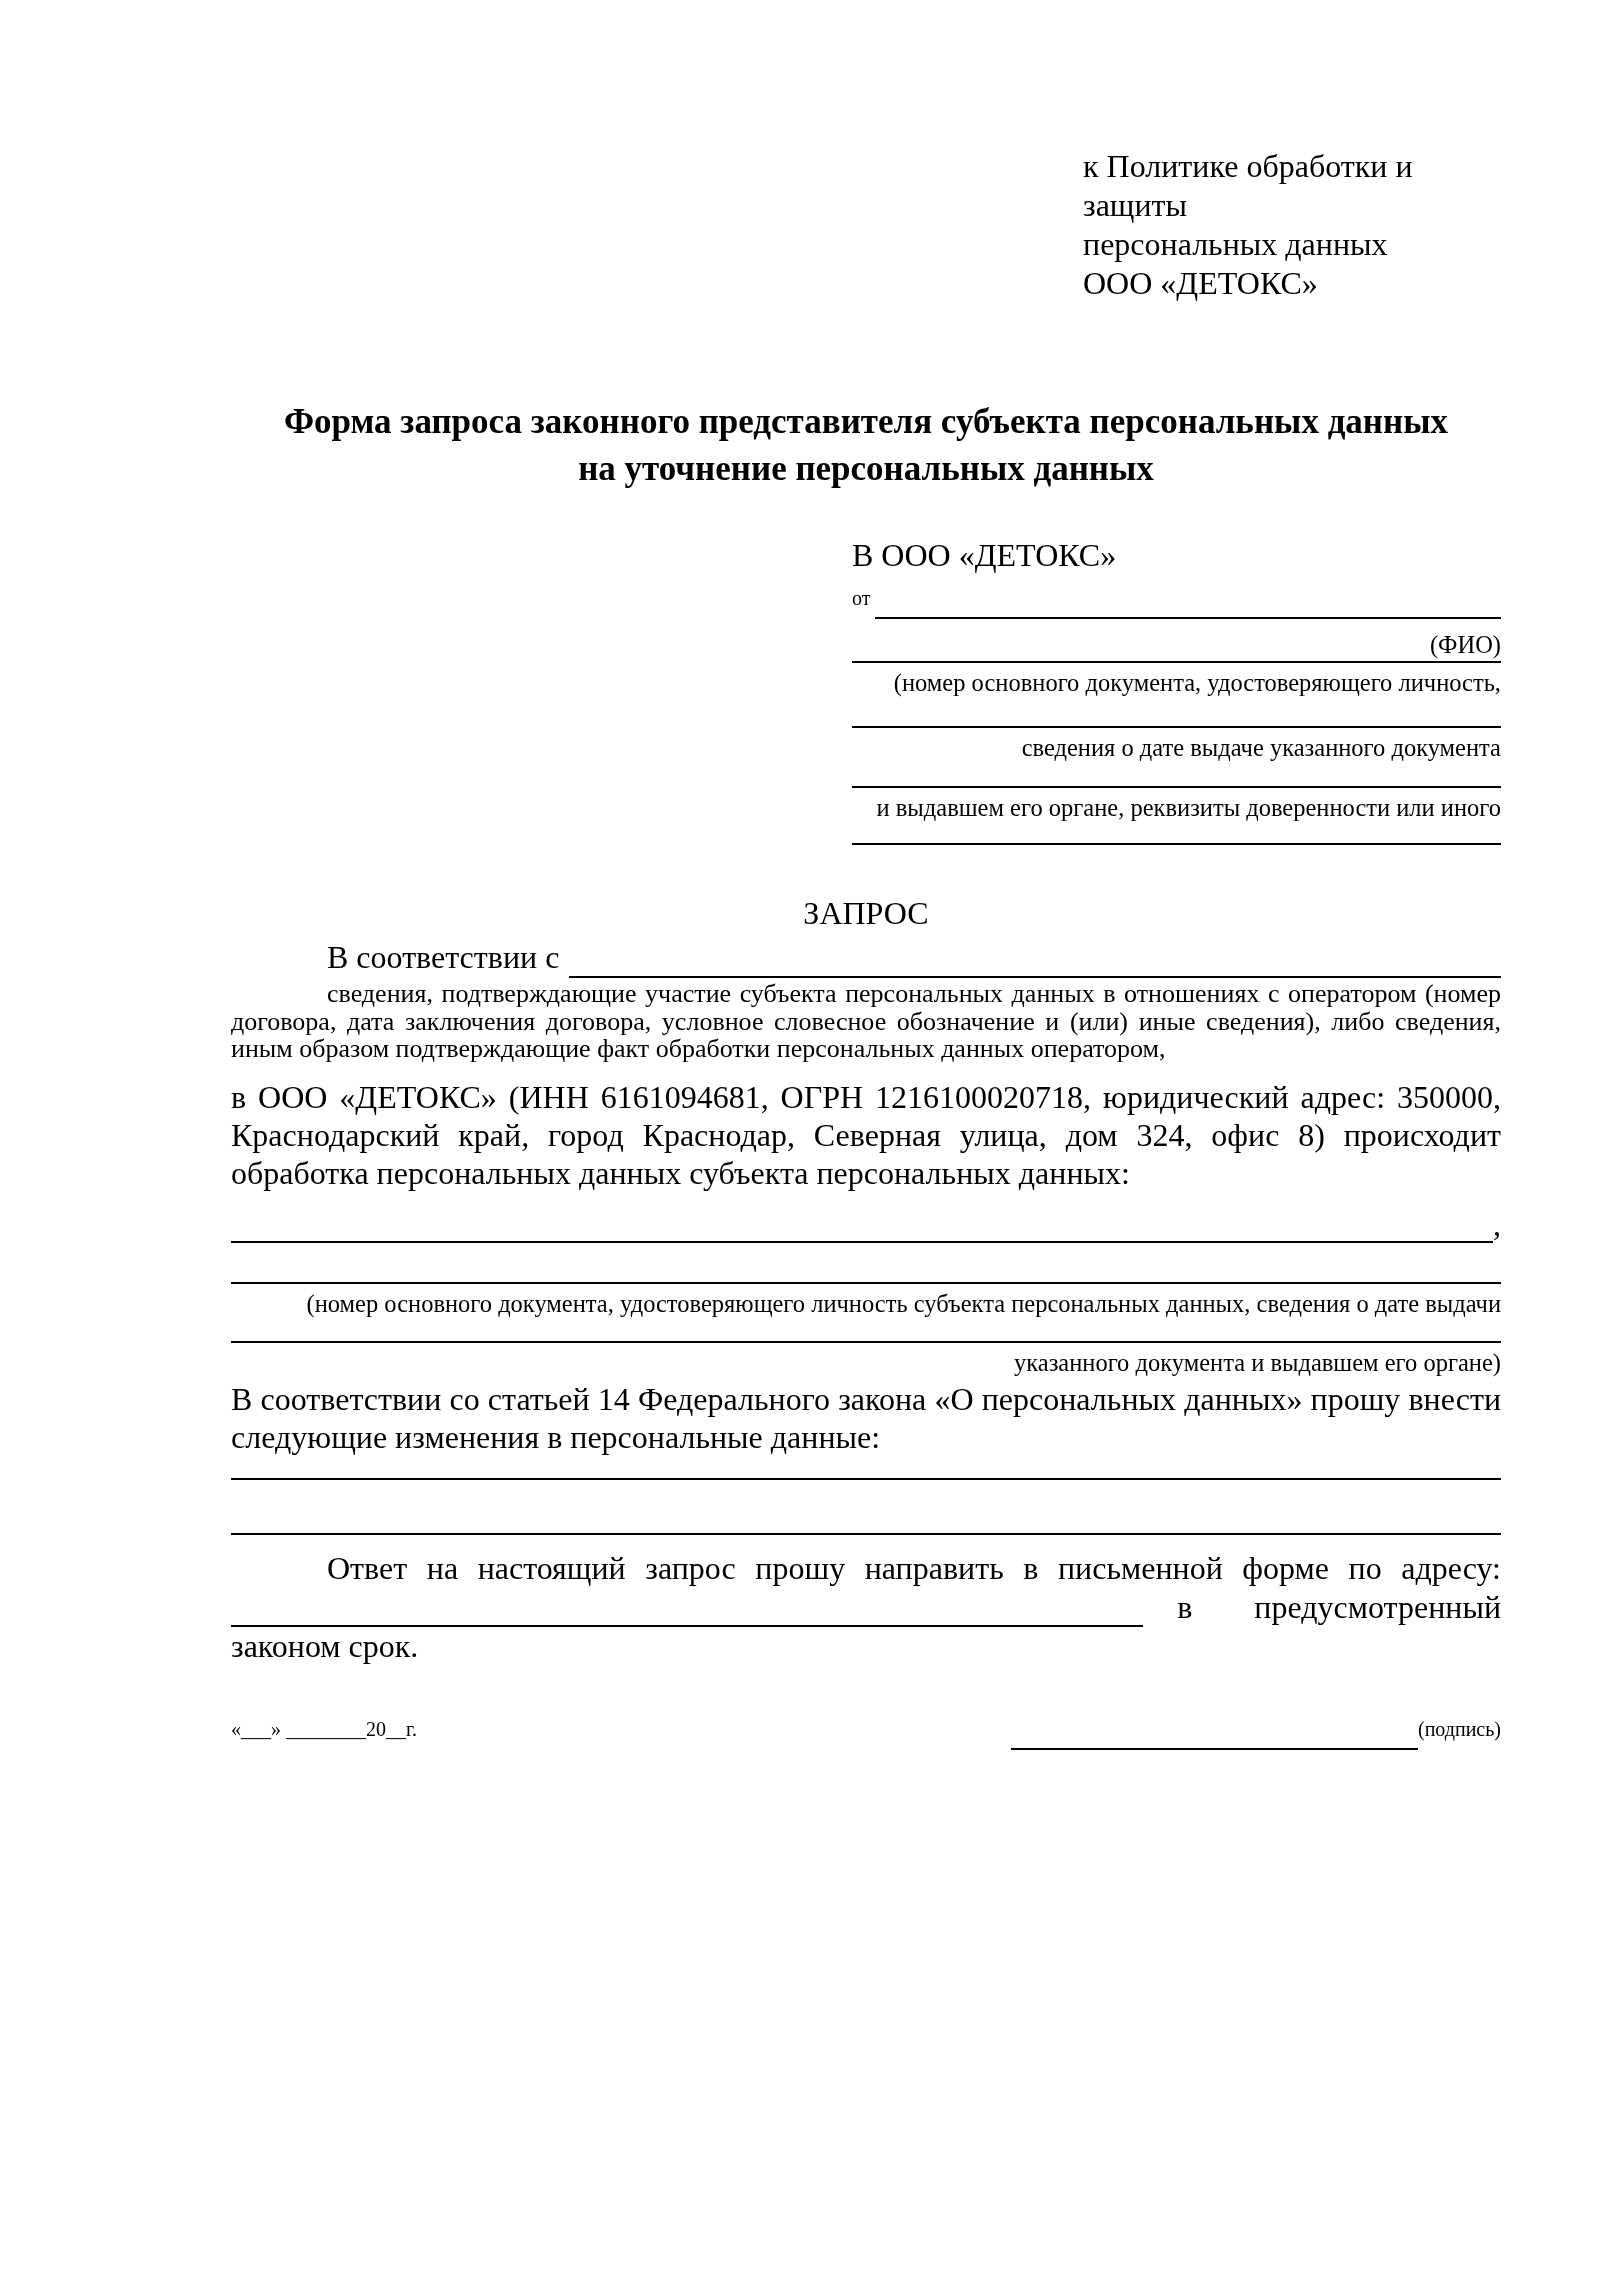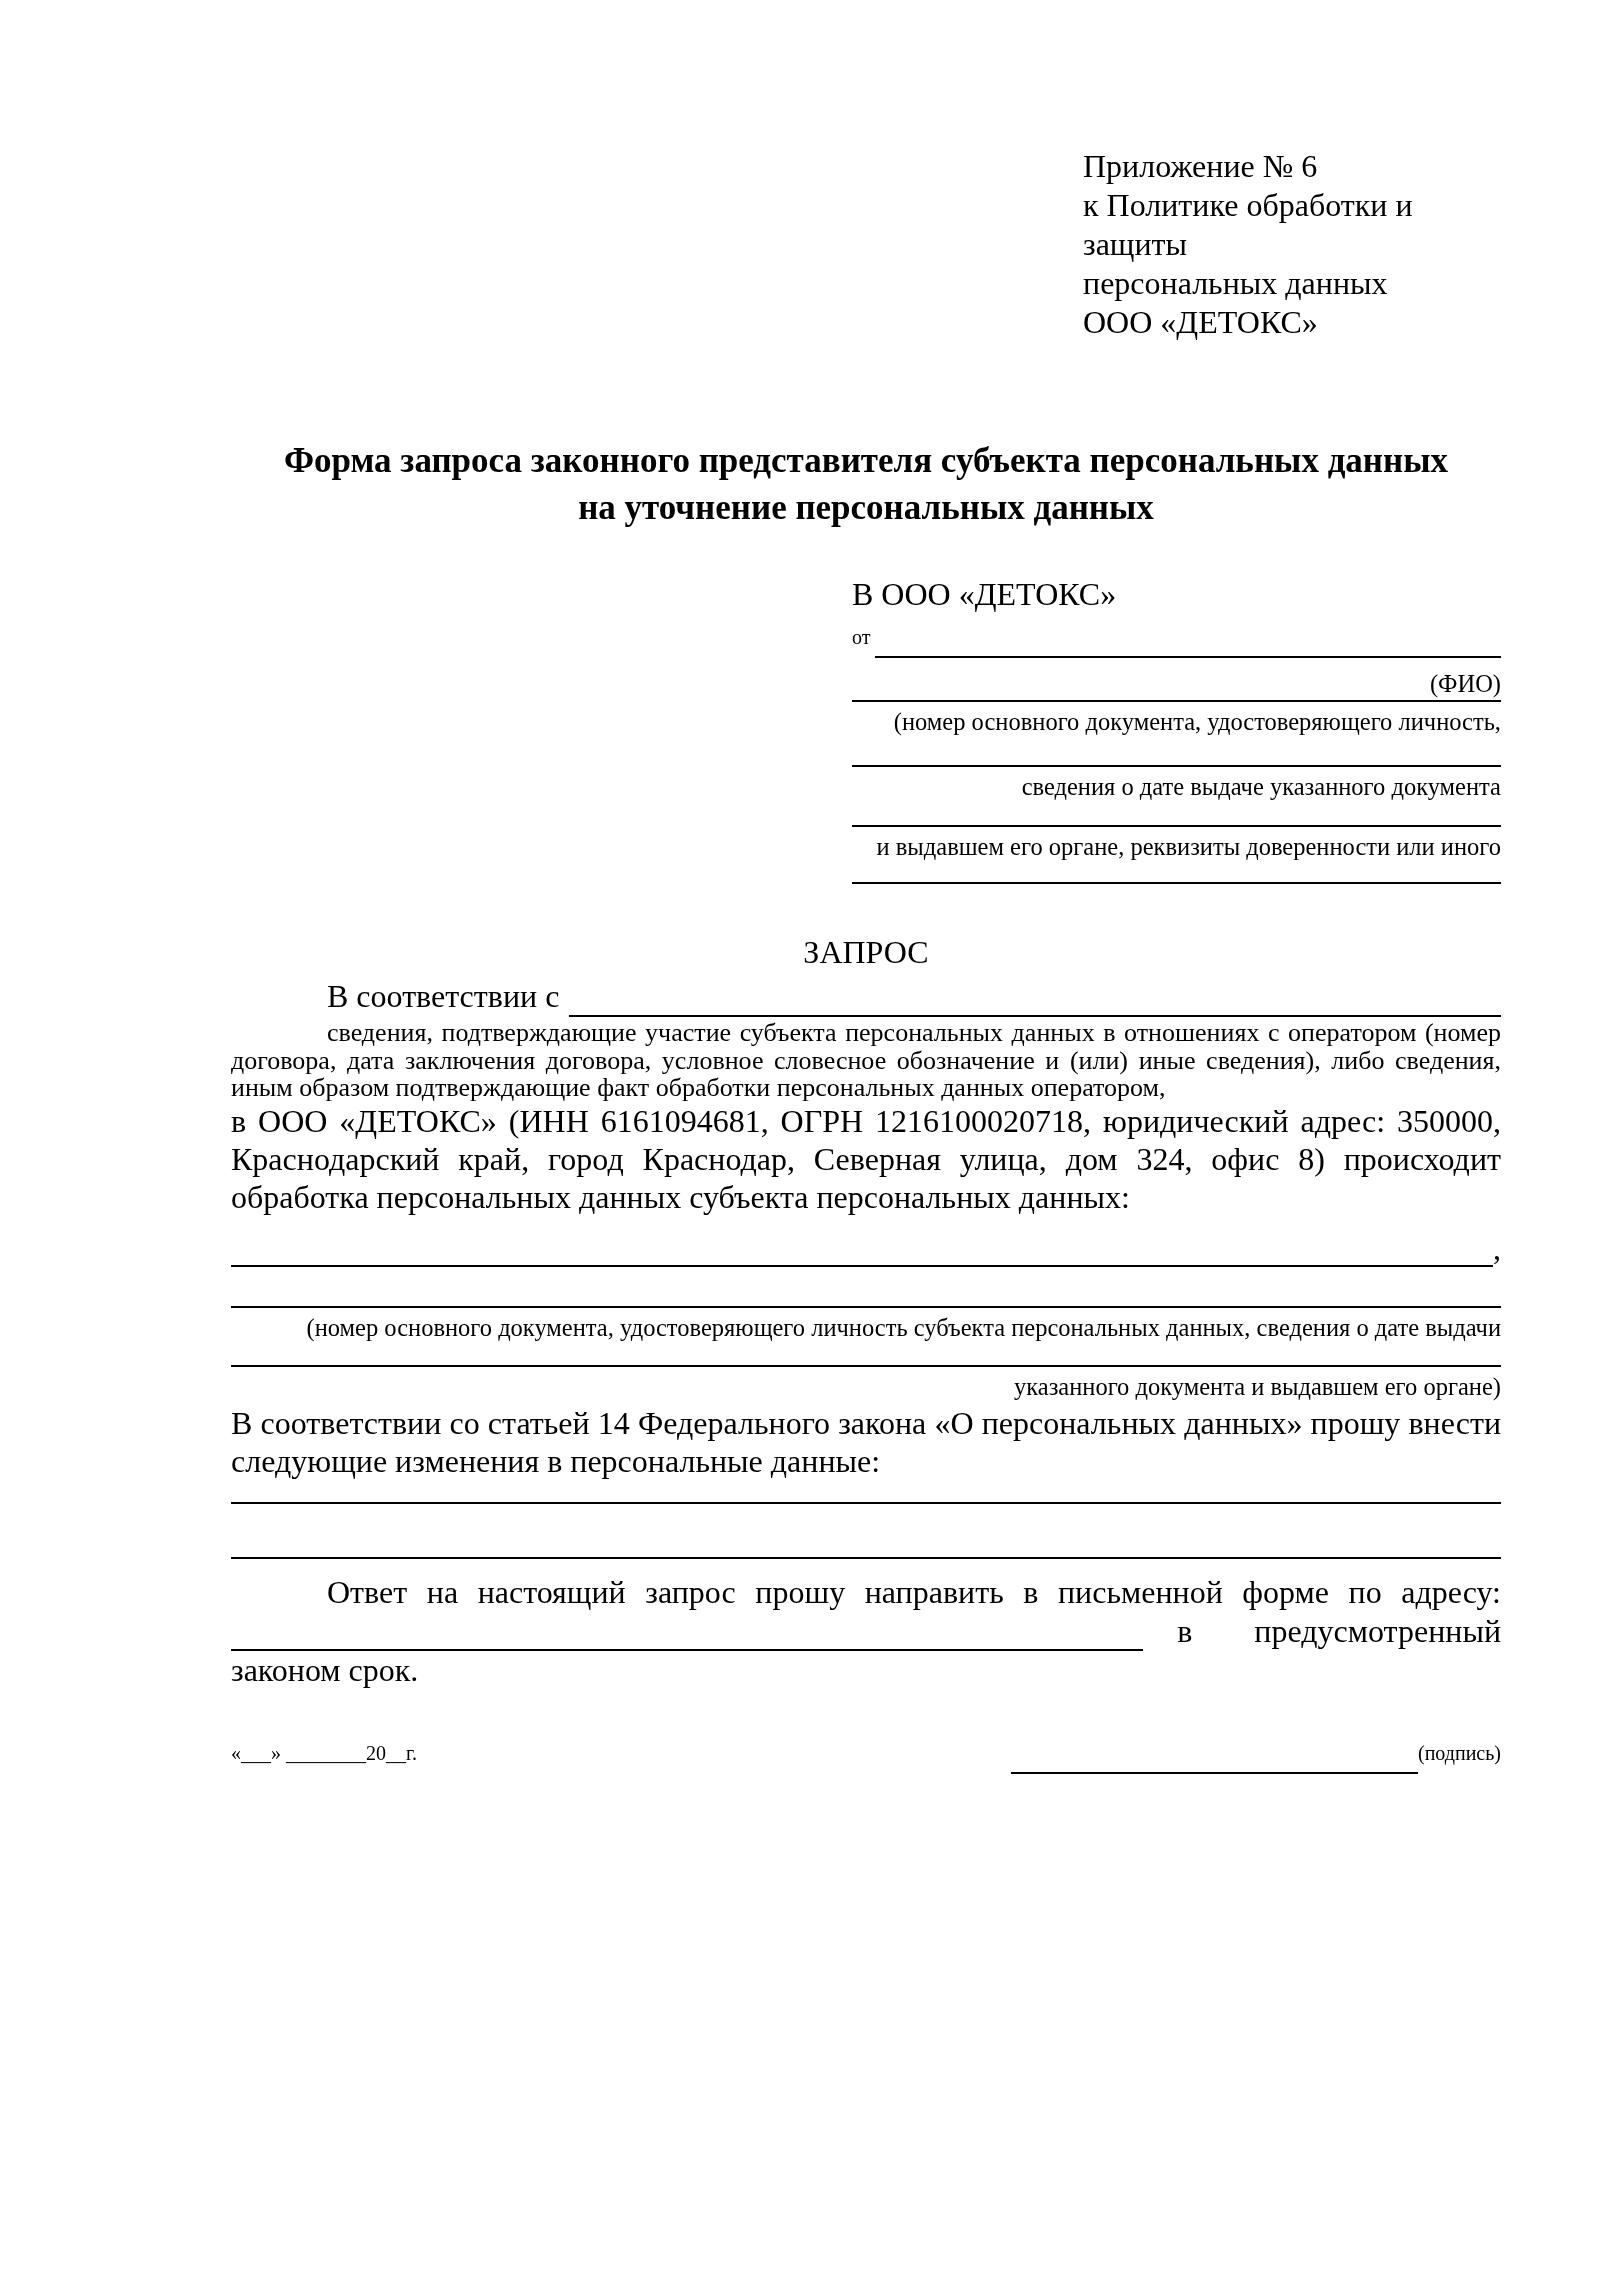--- a/index.html
+++ b/index.html
@@ -35,21 +35,21 @@
   
   .req-heading { margin-top:47px; text-align:center; font-size:32px; line-height:42px; }
   
   .according-row { display:flex; margin-top:2.9px; font-size:32px; line-height:41px; }
   .according-row .lbl { padding-left:96px; white-space:pre; }
   .according-row .fill { margin-left:9.8px; }
   
   .note { margin-top:2px; font-size:26px; line-height:27.4px; text-align:justify; text-indent:96px; }
   
   .body-par { font-size:32px; line-height:38px; text-align:justify; }
-  .op-par { margin-top:1px; }
+  .op-par { margin-top:16px; }
   
   .comma-row { display:flex; margin-top:13.7px; font-size:32px; line-height:37px; }
   .subject-cap { margin-top:5.9px; }
   .blank { height:0; border-bottom:2.9px solid #000; }
   .doc-line1 { margin-top:39px; }
   .doc-line2 { margin-top:23.5px; }
   .doc-cap { margin-top:6.9px; }
   .article-par { margin-top:3.9px; }
   .changes1 { margin-top:21.6px; }
   .changes2 { margin-top:53px; }
@@ -63,21 +63,20 @@
   .footer-row { display:flex; justify-content:space-between; align-items:stretch; margin-top:43px; font-size:20px; line-height:41px;font-family:Liberation Serif, serif; }
   .sig-group { display:flex; align-items:stretch; }
   .sig-group .fill { flex:0 0 407px; }
 </style>
 </head>
 <body>
 
 <div class="page">
 
   <div class="appendix">
-    <div>Приложение № 6</div>
     <div>к Политике обработки и защиты</div>
     <div>персональных данных</div>
     <div>ООО «ДЕТОКС»</div>
   </div>
 
   <div class="title">
     <div>Форма запроса законного представителя субъекта персональных данных</div>
     <div>на уточнение персональных данных</div>
   </div>
 

